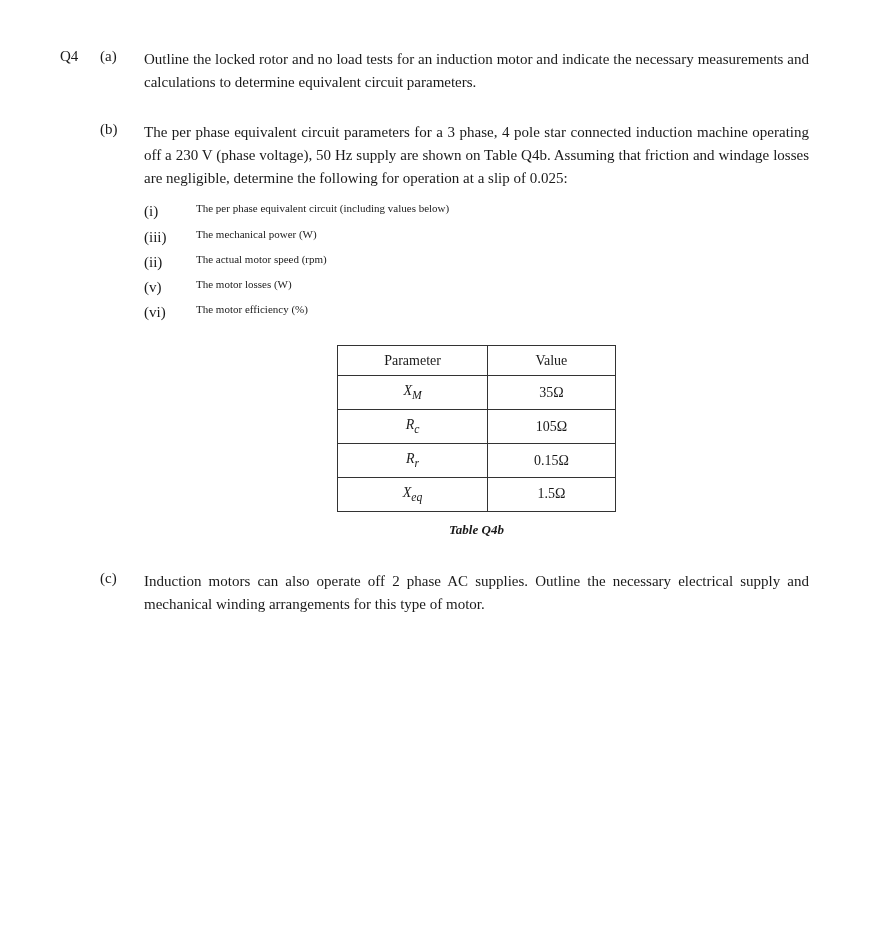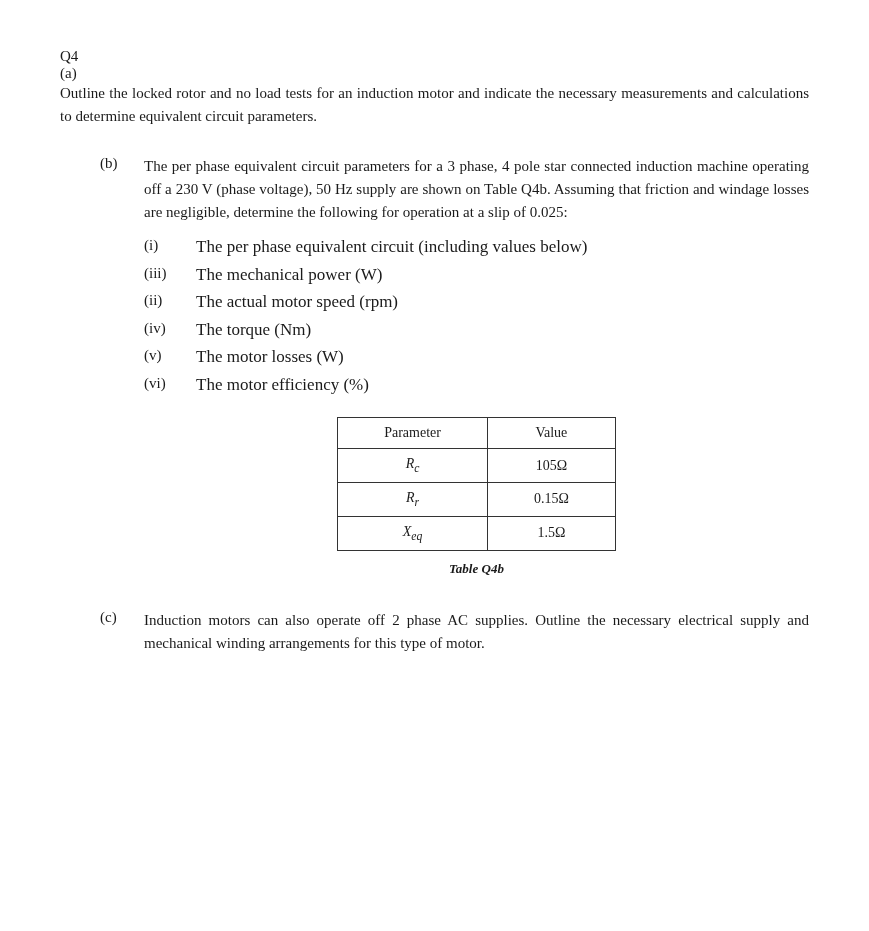--- a/index.html
+++ b/index.html
@@ -49,21 +49,21 @@
       display: flex;
       flex-direction: row;
       gap: 0;
     }
     .sub-label {
       min-width: 52px;
       font-size: 15px;
     }
     .sub-text {
       flex: 1;
-      font-size: 17px;
+      font-size: 11px;
       line-height: 1.5;
     }
     .table-container {
       margin-top: 20px;
       display: flex;
       flex-direction: column;
       align-items: center;
     }
     table {
       border-collapse: collapse;
@@ -88,21 +88,21 @@
     }
     .table-caption {
       margin-top: 8px;
       font-weight: bold;
       font-style: italic;
       font-size: 13px;
       text-align: center;
     }
     .part-a-row {
       display: flex;
-      flex-direction: column;
+      flex-direction: row;
     }
     .q4-label {
       min-width: 40px;
       padding-top: 0;
       font-size: 15px;
     }
     .a-label {
       min-width: 44px;
       font-size: 15px;
     }
@@ -134,43 +134,43 @@
         </div>
         <div class="sub-item">
           <span class="sub-label">(iii)</span>
           <span class="sub-text">The mechanical power (W)</span>
         </div>
         <div class="sub-item">
           <span class="sub-label">(ii)</span>
           <span class="sub-text">The actual motor speed (rpm)</span>
         </div>
         <div class="sub-item">
-          <span class="sub-label">(iv)</span>
-          <span class="sub-text">The torque (Nm)</span>
-        </div>
-        <div class="sub-item">
           <span class="sub-label">(v)</span>
           <span class="sub-text">The motor losses (W)</span>
         </div>
         <div class="sub-item">
           <span class="sub-label">(vi)</span>
           <span class="sub-text">The motor efficiency (%)</span>
         </div>
       </div>
 
       
       <div class="table-container">
         <table>
           <thead>
             <tr>
               <th>Parameter</th>
               <th>Value</th>
             </tr>
           </thead>
           <tbody>
+            <tr>
+              <td><span style="font-style:italic;">X<sub>M</sub></span></td>
+              <td class="value-col">35Ω</td>
+            </tr>
             <tr>
               <td><span style="font-style:italic;">R<sub>c</sub></span></td>
               <td class="value-col">105Ω</td>
             </tr>
             <tr>
               <td><span style="font-style:italic;">R<sub>r</sub></span></td>
               <td class="value-col">0.15Ω</td>
             </tr>
             <tr>
               <td><span style="font-style:italic;">X<sub>eq</sub></span></td>

